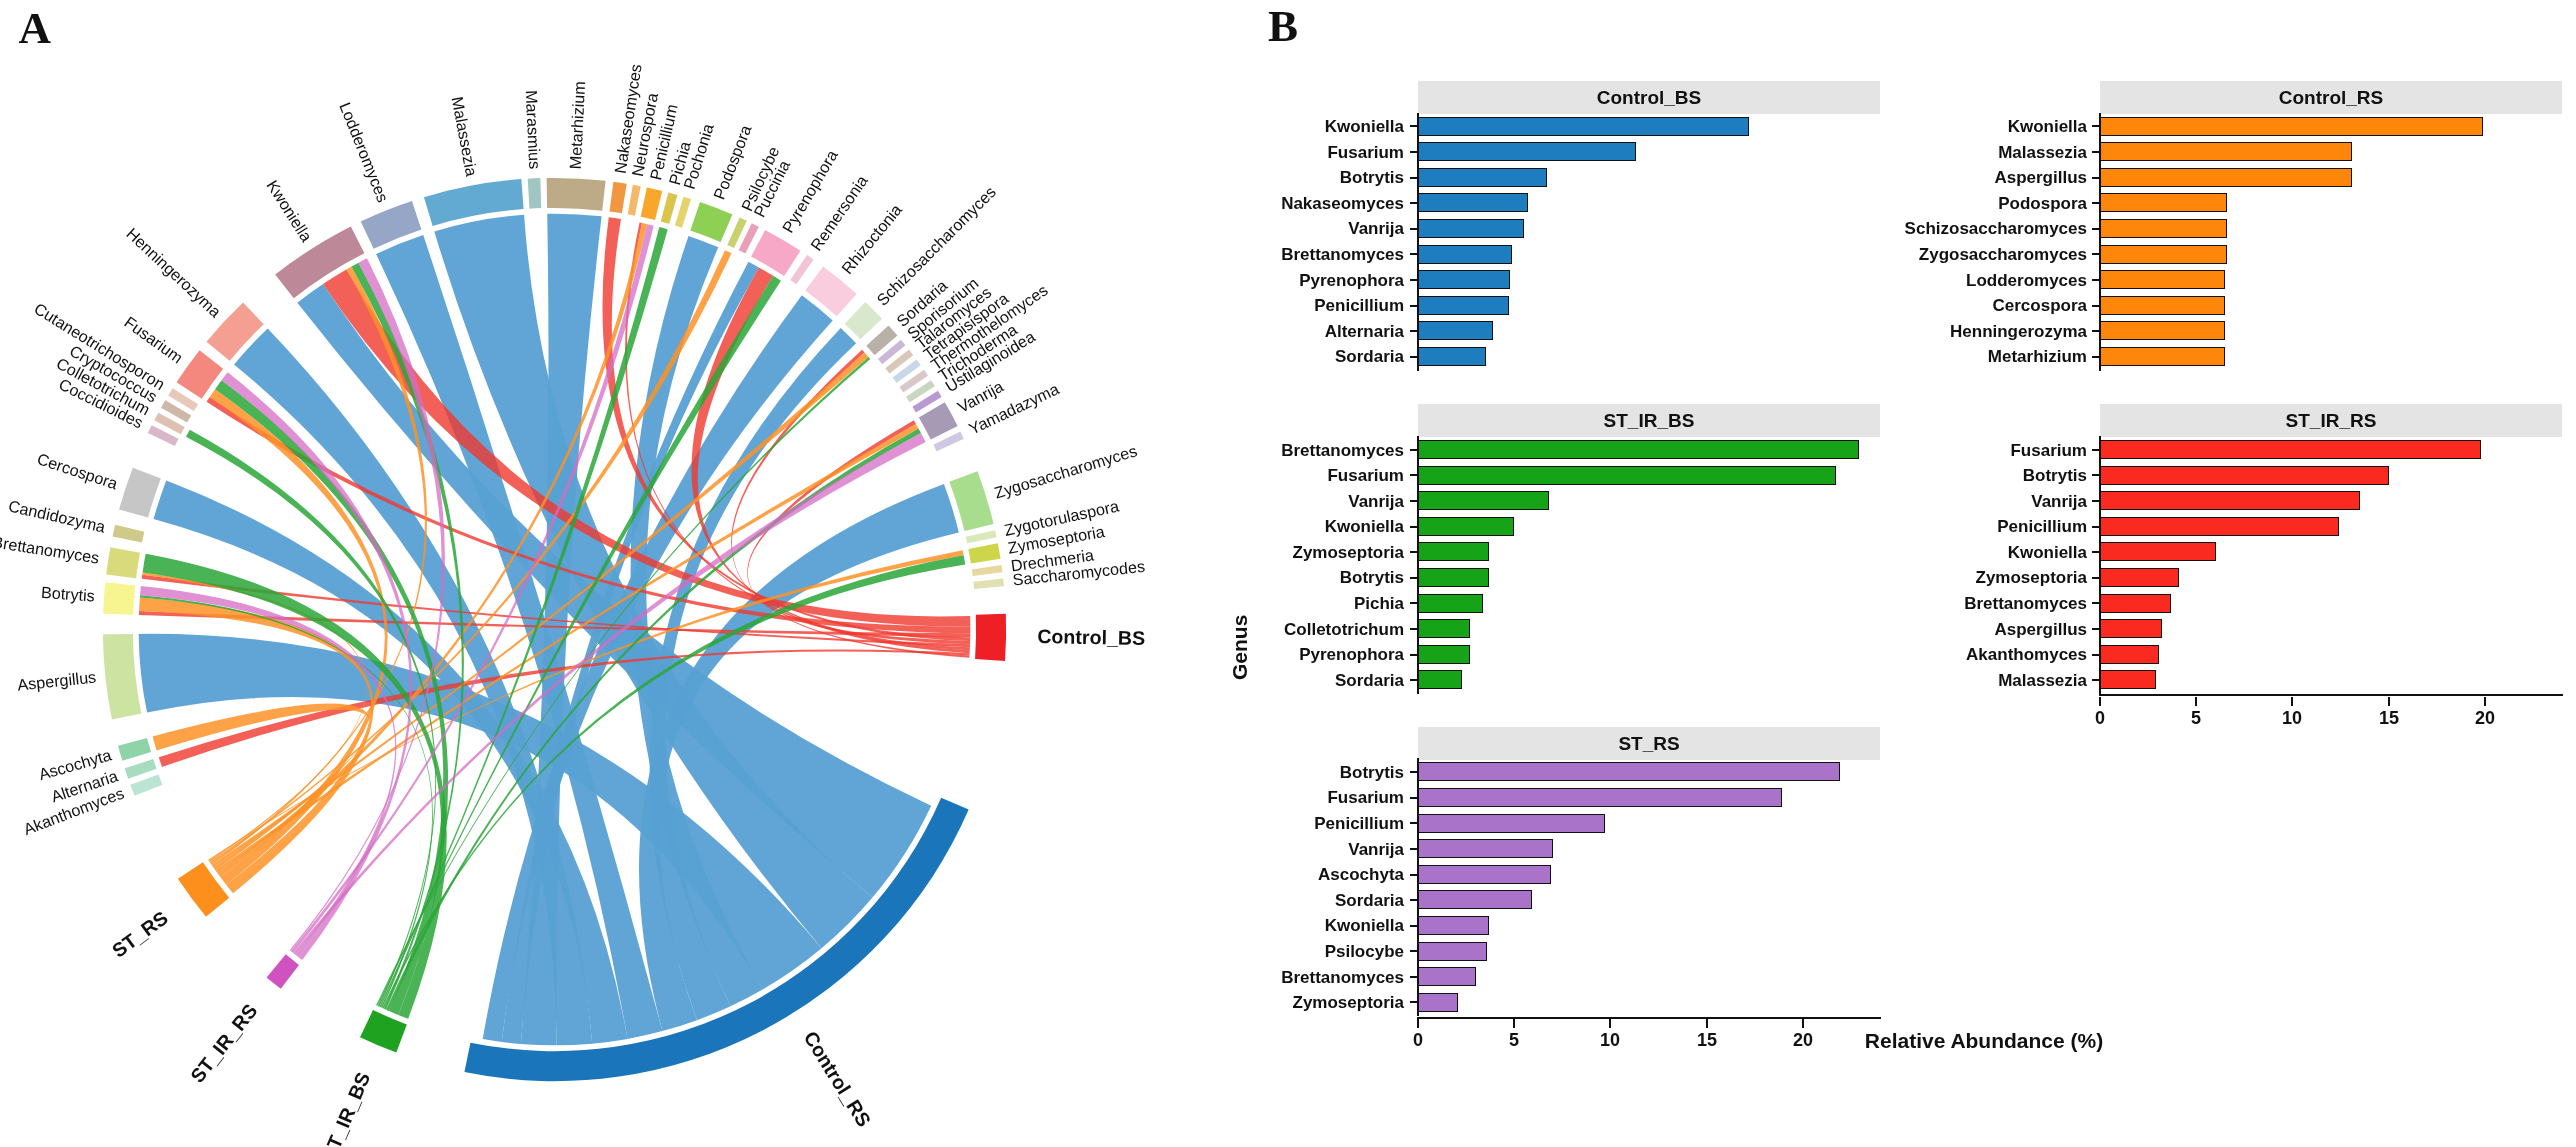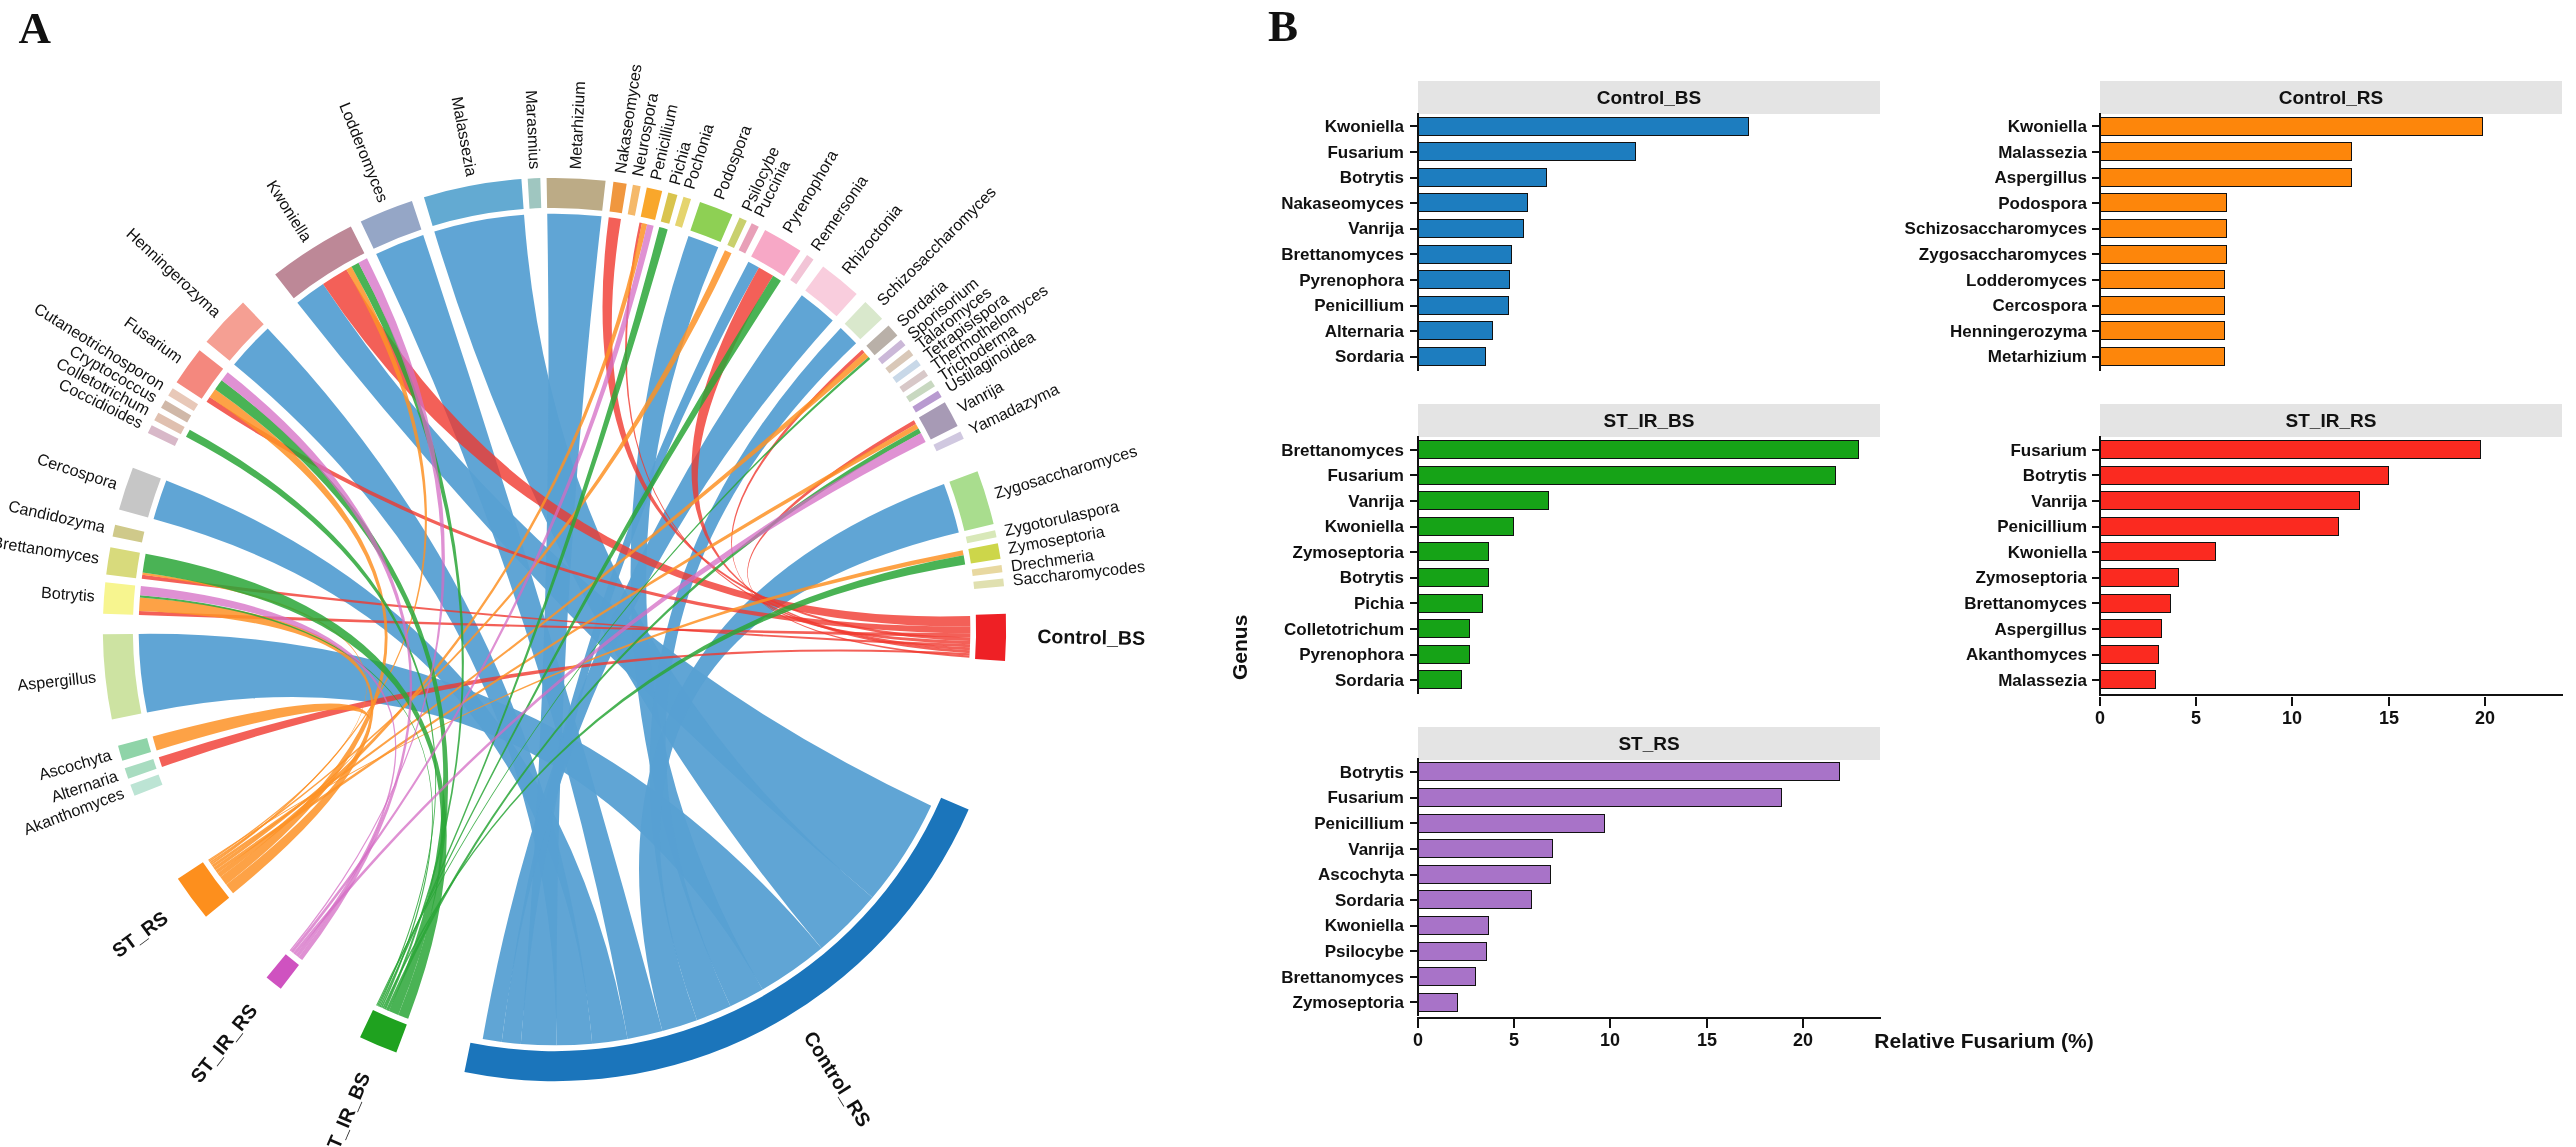--- a/index.html
+++ b/index.html
@@ -353,15 +353,15 @@
       <div class="tickmark" style="left:1513px;top:1019px;width:2.3px;height:9.2px;"></div>
       <div class="axis-num" style="left:1491px;top:1030px;width:46px;">5</div>
       <div class="tickmark" style="left:1609px;top:1019px;width:2.3px;height:9.2px;"></div>
       <div class="axis-num" style="left:1587px;top:1030px;width:46px;">10</div>
       <div class="tickmark" style="left:1706px;top:1019px;width:2.3px;height:9.2px;"></div>
       <div class="axis-num" style="left:1684px;top:1030px;width:46px;">15</div>
       <div class="tickmark" style="left:1802px;top:1019px;width:2.3px;height:9.2px;"></div>
       <div class="axis-num" style="left:1780px;top:1030px;width:46px;">20</div>
     </div>
   <div id="ylab" class="ax-title" style="left:1252px;top:656px;">Genus</div>
-  <div id="xlab" class="ax-title" style="left:1834px;top:1029px;width:300px;text-align:center;">Relative Fusarium (%)</div>
+  <div id="xlab" class="ax-title" style="left:1834px;top:1029px;width:300px;text-align:center;">Relative Abundance (%)</div>
 </div>
 
 
 </body></html>

